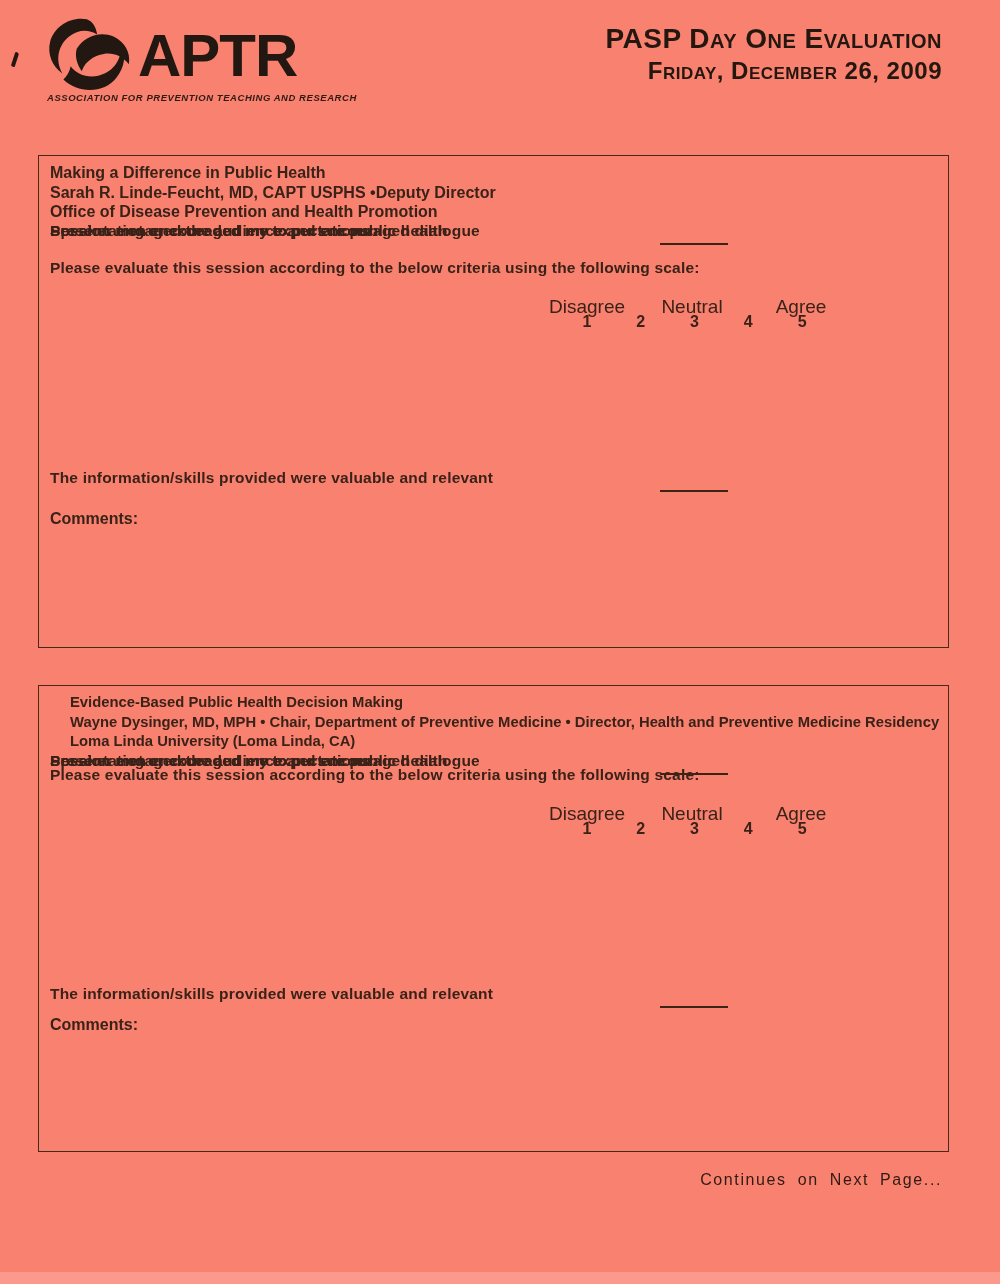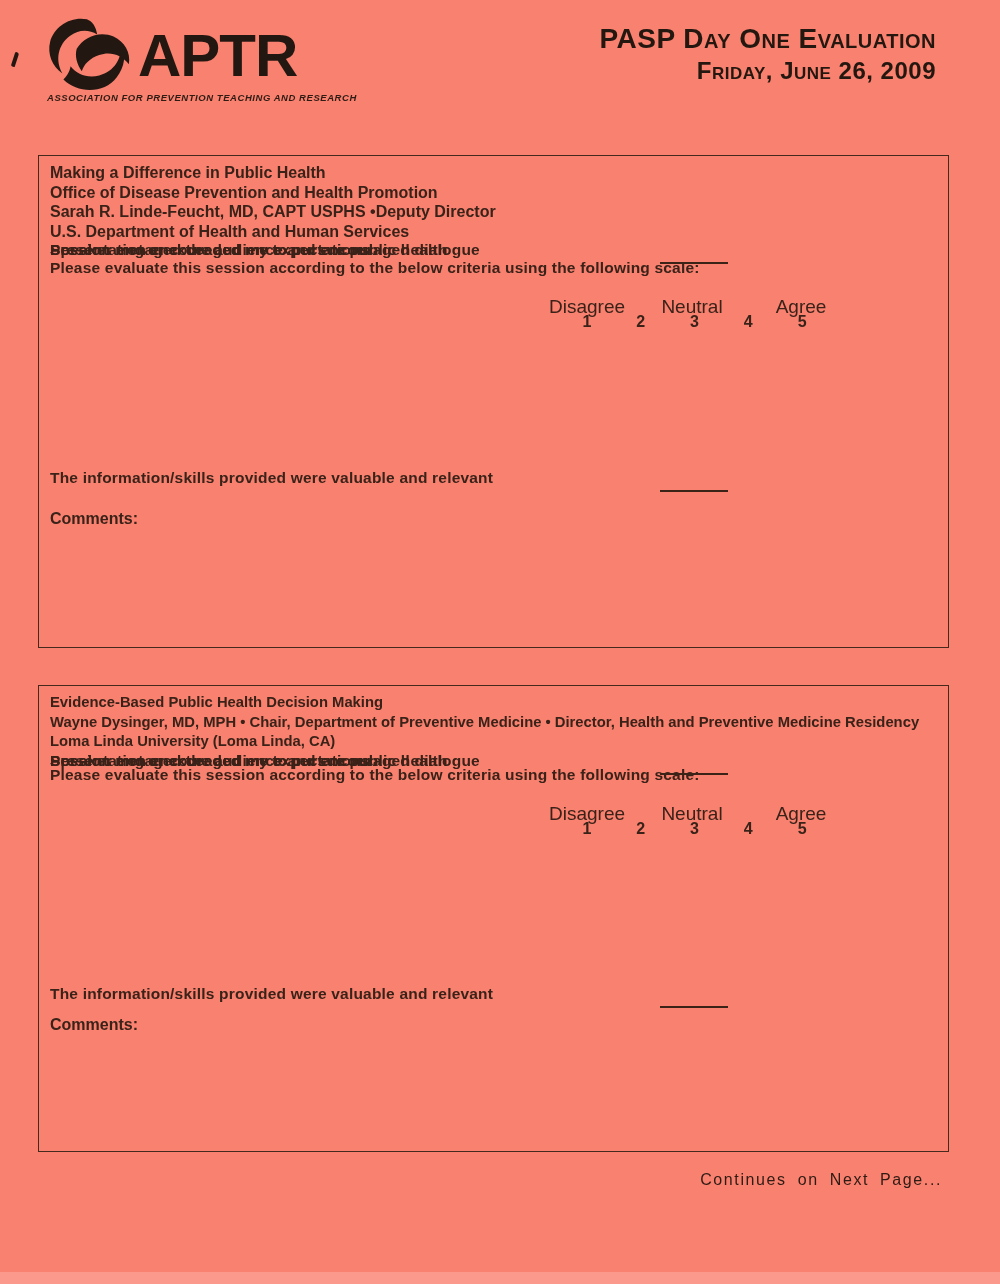--- a/index.html
+++ b/index.html
@@ -17,38 +17,38 @@
   #logo-swirl{width:92px;height:84px;}
   #logo-swirl path{fill:#231712;}
   #logo-text{
     font-size:60px;font-weight:900;color:#231712;letter-spacing:-1px;
     line-height:84px;margin-left:2px;
   }
   #logo-tagline{
     position:absolute;left:47px;top:92px;
     font-size:9.5px;font-weight:bold;letter-spacing:.55px;color:#2e1b14;font-style:italic;
   }
-  #title-block{position:absolute;right:64px;top:22px;text-align:right;color:#241710;}
+  #title-block{position:absolute;right:58px;top:22px;text-align:right;color:#241710;}
   #doc-title{
     font-size:28px;font-weight:bold;font-variant:small-caps;
     letter-spacing:.5px;line-height:34px;
   }
   #doc-date{
     font-size:24px;font-weight:bold;font-variant:small-caps;
     letter-spacing:.5px;line-height:30px;
   }
   #intro-line{position:absolute;left:48px;top:122px;font-size:16.5px;letter-spacing:.3px;}
 
   
   .session-box{
     position:absolute;left:38px;width:911px;
     border:1.5px solid #46291d;box-sizing:border-box;
   }
   #box1{top:155px;height:493px;}
-  #box2{top:685px;height:467px;}
+  #box2{top:685px;height:467px;padding-left:20px;}
   .box-header{padding:7px 11px 0 11px;font-weight:bold;}
   #box1 .box-header{font-size:16px;line-height:19.5px;}
   #box2 .box-header{font-size:14.8px;line-height:19.5px;}
   .box-header div{white-space:nowrap;}
   .instructions{position:absolute;left:11px;font-weight:bold;font-size:15.5px;letter-spacing:.2px;}
   #box1 .instructions{top:103px;}
   #box2 .instructions{top:80px;}
 
   
   .scale{position:absolute;left:510px;width:280px;}
@@ -111,30 +111,29 @@
       <path d="M42 4 C26 1 10 11 6 26 C3 38 8 50 18 57 C11 45 13 29 26 20 C34 14 44 14 52 19 C51 11 47 6 42 4 Z"></path>
       <path d="M19 63 C33 77 59 77 71 61 C79 51 81 38 75 27 C77 42 69 55 54 59 C43 62 32 58 26 50 C25 56 22 60 19 63 Z"></path>
       <path d="M32 33 C39 21 55 15 68 21 C79 26 85 37 83 48 C76 39 65 35 54 39 C45 42 39 48 37 55 C32 48 30 40 32 33 Z"></path>
     </svg>
     <div id="logo-text">APTR</div>
   </div>
   <div id="logo-tagline">ASSOCIATION FOR PREVENTION TEACHING AND RESEARCH</div>
 
   <div id="title-block">
     <div id="doc-title">PASP Day One Evaluation</div>
-    <div id="doc-date">Friday, June 26, 2009</div>
+    <div id="doc-date">Friday, December 26, 2009</div>
   </div>
 
 
   <div id="box1" class="session-box">
     <div class="box-header">
       <div>Making a Difference in Public Health</div>
+      <div>Sarah R. Linde-Feucht, MD, CAPT USPHS •Deputy Director</div>
       <div>Office of Disease Prevention and Health Promotion</div>
-      <div>Sarah R. Linde-Feucht, MD, CAPT USPHS •Deputy Director</div>
-      <div>U.S. Department of Health and Human Services</div>
     </div>
 
     <div class="instructions">Please evaluate this session according to the below criteria using the following scale:</div>
 
     <div class="scale">
       <div class="scale-labels">
         <span class="sl1">Disagree</span>
         <span class="sl3">Neutral</span>
         <span class="sl5">Agree</span>
       </div>

